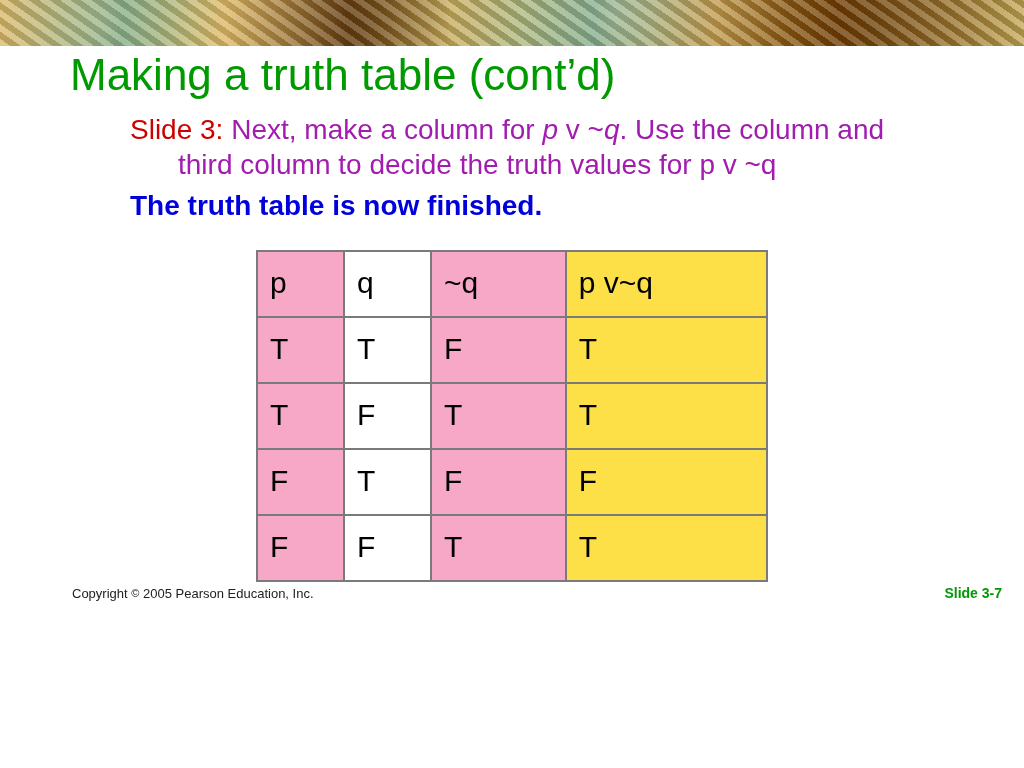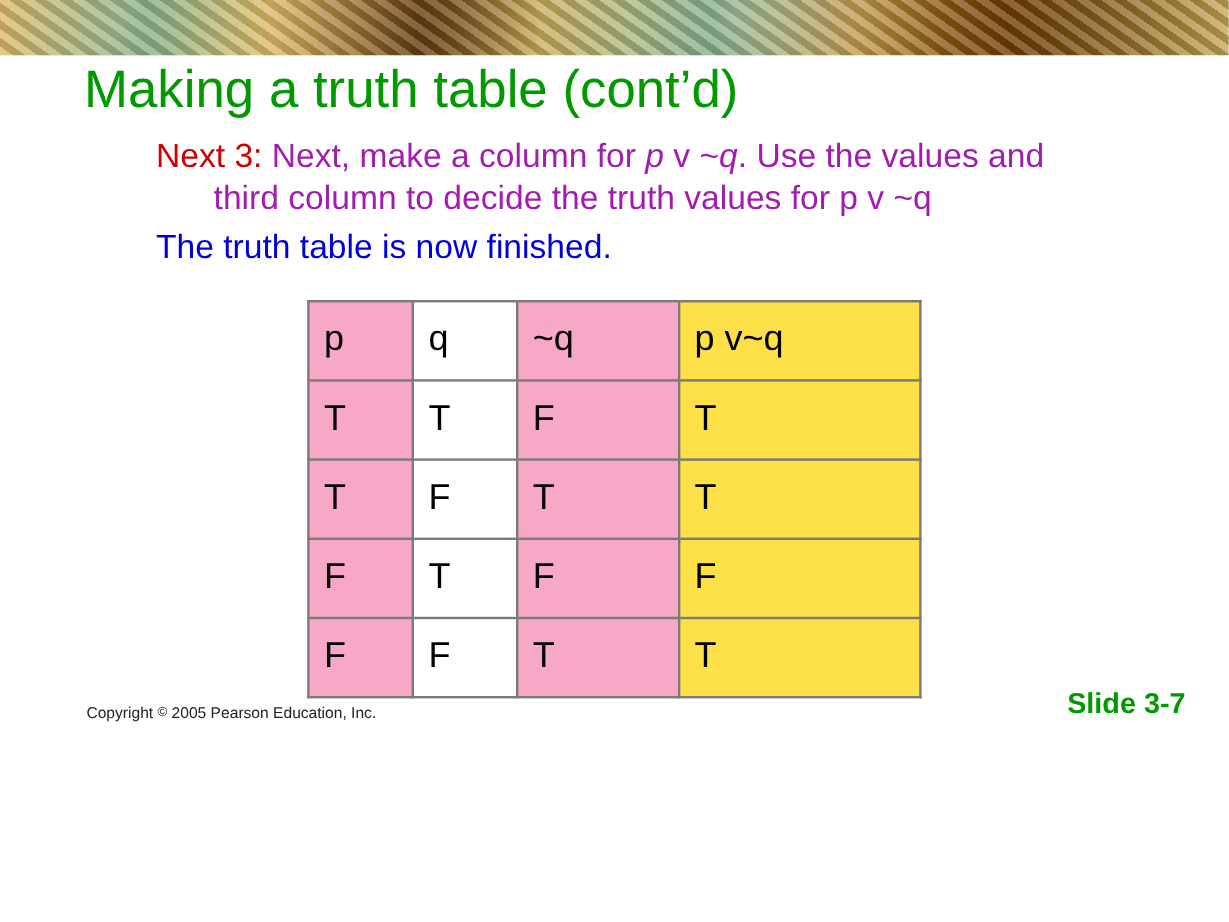--- a/index.html
+++ b/index.html
@@ -21,56 +21,56 @@
       radial-gradient(circle at 35% 60%, rgba(0,0,0,.25), transparent 25%),
       radial-gradient(circle at 60% 30%, rgba(255,255,255,.35), transparent 28%),
       radial-gradient(circle at 85% 55%, rgba(0,0,0,.25), transparent 26%);
   }
 
   .title { position: absolute; top: 50px; left: 70px; font-size: 44px; color: #009900; font-weight: 400; }
 
   .body { position: absolute; top: 112px; left: 130px; right: 60px; font-size: 28px; line-height: 1.25; }
   .step { color: #cc0000; }
   .step-rest { color: #a21caf; }
-  .finished { color: #0000dd; margin-top: 6px; }
+  .finished { color: #0000dd; margin-top: 6px; font-weight: bold; }
   .em { font-style: italic; }
   .indent2 { display: block; padding-left: 48px; }
 
   .tbl-wrap { position: absolute; top: 250px; left: 50%; transform: translateX(-50%); }
   table.truth { border-collapse: collapse; }
   table.truth td {
     border: 2px solid #7a7a7a;
     font-size: 30px;
     padding: 14px 12px 16px 12px;
     text-align: left;
     vertical-align: middle;
     height: 52px;
   }
   .c1 { width: 90px;  background: #f6a8c6; }
   .c2 { width: 90px;  background: #ffffff; }
   .c3 { width: 140px; background: #f6a8c6; }
   .c4 { width: 210px; background: #fde047; }
 
   .footer { position: absolute; left: 0; right: 0; bottom: 14px; height: 24px; }
   .copyright { position: absolute; left: 72px; bottom: 0; font-size: 13px; color: #222; }
-  .slidenum { position: absolute; right: 36px; bottom: 0; font-size: 24px; color: #009900; font-weight: 700; }
+  .slidenum { position: absolute; right: 22px; bottom: 0; font-size: 14px; color: #009900; font-weight: 700; }
   .copysym { font-size: 11px; vertical-align: 1px; }
 </style>
 </head>
 <body>
 <div class="slide">
 
   <div class="banner"></div>
 
   <div class="title">Making a truth table (cont’d)</div>
 
   <div class="body">
     <div>
-      <span class="step">Next 3: </span>
-      <span class="step-rest">Next, make a column for </span><span class="step-rest em">p</span><span class="step-rest"> v ~</span><span class="step-rest em">q</span><span class="step-rest">. Use the values and</span>
+      <span class="step">Slide 3: </span>
+      <span class="step-rest">Next, make a column for </span><span class="step-rest em">p</span><span class="step-rest"> v ~</span><span class="step-rest em">q</span><span class="step-rest">. Use the column and</span>
       <span class="step-rest indent2">third column to decide the truth values for p v ~q</span>
     </div>
     <div class="finished">The truth table is now finished.</div>
   </div>
 
   <div class="tbl-wrap">
     <table class="truth">
       <tbody>
           <tr>
         <td class="c1">p</td>

